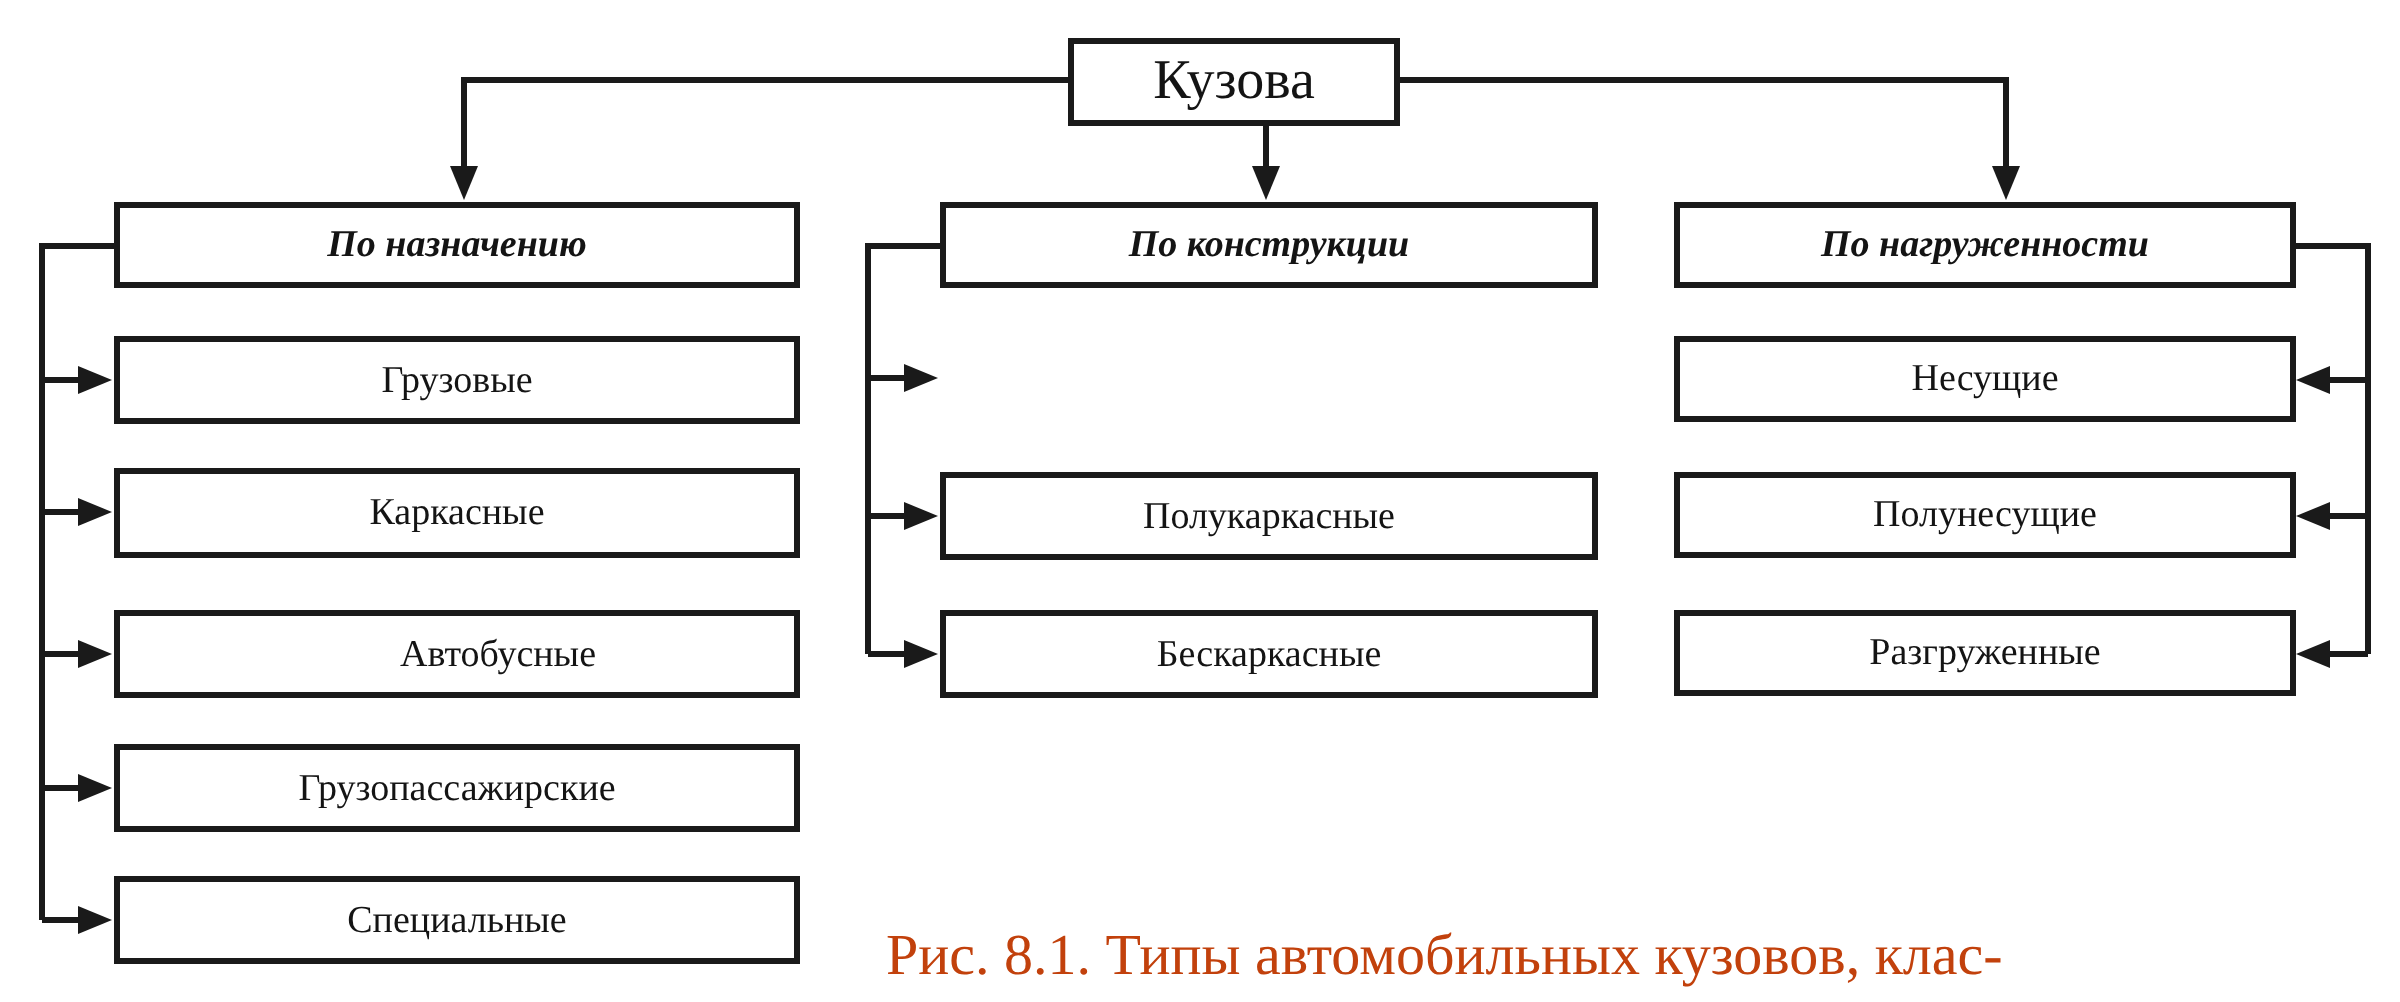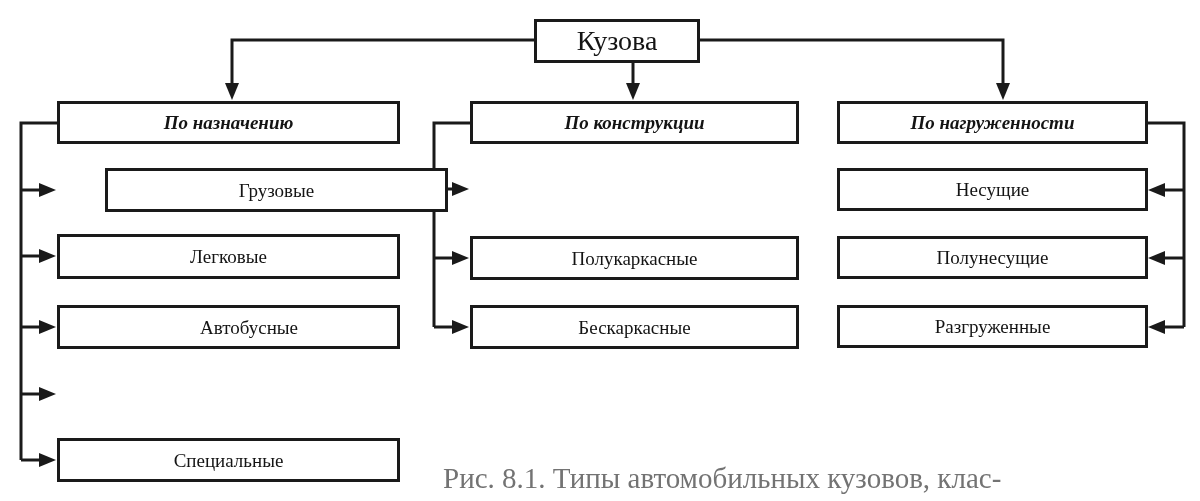--- a/index.html
+++ b/index.html
@@ -42,21 +42,21 @@
   .col1 { left: 57px;  width: 343px; }
   .col2 { left: 470px; width: 329px; }
   .col3 { left: 837px; width: 311px; }
   .hdr  { top: 101px; height: 43px; }
   .caption {
     position: absolute;
     left: 443px;
     top: 462px;
     font-size: 29px;
     white-space: nowrap;
-    color: #737373;
+    color: #c2410c;
   }
 </style>
 </head>
 <body>
 
 <div id="figure">
 
   <svg id="wires" viewBox="0 0 1200 501" xmlns="http://www.w3.org/2000/svg">
     <g stroke="#1a1a1a" stroke-width="3" fill="none">
 
@@ -101,23 +101,24 @@
 
       <polygon points="1148,190 1165,183 1165,197"></polygon>
       <polygon points="1148,258 1165,251 1165,265"></polygon>
       <polygon points="1148,327 1165,320 1165,334"></polygon>
     </g>
   </svg>
 
   <div class="node root" style="left:534px; top:19px; width:166px; height:44px;">Кузова</div>
 
   <div class="node header col1 hdr">По назначению</div>
-  <div class="node col1" style="top:168px; height:44px;margin-left:48px;">Грузовые</div>
-  <div class="node col1" style="top:234px; height:45px;">Легковые</div>
+  <div class="node col1" style="top:168px; height:44px;">Грузовые</div>
+  <div class="node col1" style="top:234px; height:45px;">Каркасные</div>
   <div class="node col1" style="top:305px; height:44px;padding-left:41px;">Автобусные</div>
+  <div class="node col1" style="top:372px; height:44px;">Грузопассажирские</div>
   <div class="node col1" style="top:438px; height:44px;">Специальные</div>
 
   <div class="node header col2 hdr">По конструкции</div>
   <div class="node col2" style="top:236px; height:44px;">Полукаркасные</div>
   <div class="node col2" style="top:305px; height:44px;">Бескаркасные</div>
 
   <div class="node header col3 hdr">По нагруженности</div>
   <div class="node col3" style="top:168px; height:43px;">Несущие</div>
   <div class="node col3" style="top:236px; height:43px;">Полунесущие</div>
   <div class="node col3" style="top:305px; height:43px;">Разгруженные</div>

